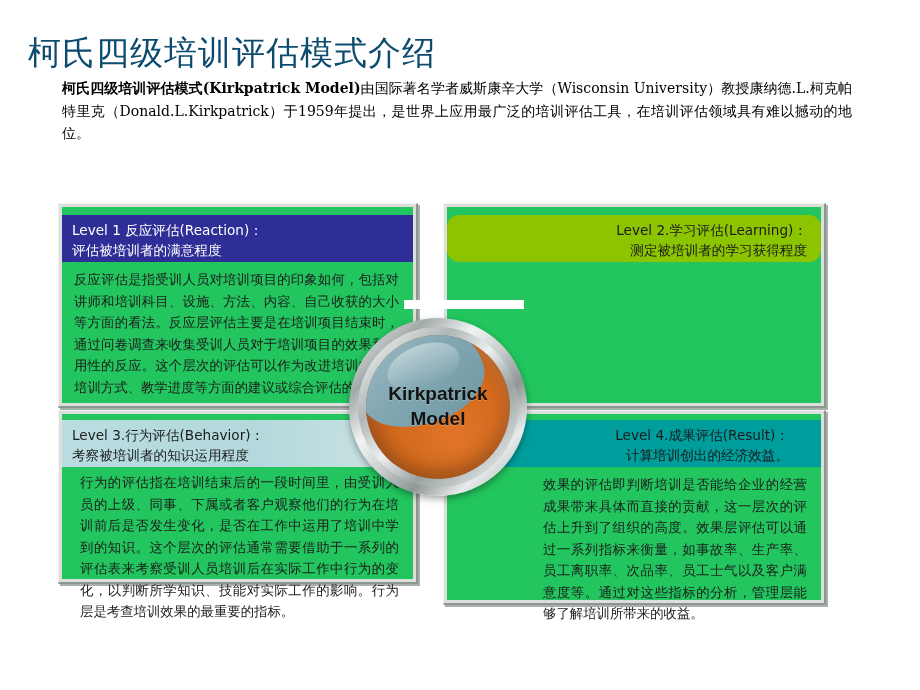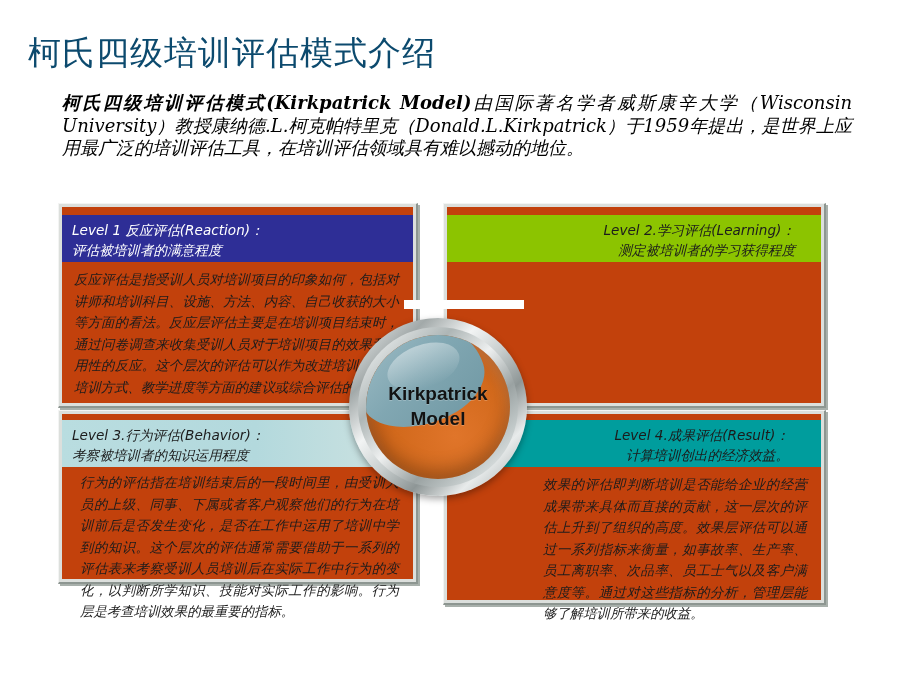--- a/index.html
+++ b/index.html
@@ -25,51 +25,49 @@
     line-height: 34px;
     color: #0c4a6e;
     letter-spacing: 1px;
     white-space: nowrap;
   }
 
   
   #intro-block {
     position: absolute;
     left: 62px;
-    top: 92px;
+    top: 77px;
     width: 790px;
     font-family: "DejaVu Serif", "Liberation Serif", serif;
-    font-size: 18px;
+    font-size: 14px;
     line-height: 22.5px;
     color: #000000;
     text-align: justify;
-    font-style: italic;
   }
   #intro-block .lead {
     font-family: "DejaVu Serif", "Liberation Serif", serif;
     font-weight: bold;
   }
 
   
   .panel {
     position: absolute;
     background: #dcdfdc;
     border-top: 1px solid #f3f4f3;
     border-left: 1px solid #f3f4f3;
     border-right: 2px solid #8d9691;
     border-bottom: 2px solid #8d9691;
     box-shadow: 2px 2px 0 0 #a8b0ab;
     box-sizing: border-box;
   }
   .panel-inner {
     position: absolute;
     inset: 3px;
-    background: #c2410c;
-    box-sizing: border-box;
-    font-style: italic;
+    background: #22c55e;
+    box-sizing: border-box;
   }
   .panel-header {
     position: absolute;
     left: 0;
     right: 0;
     box-sizing: border-box;
     padding: 5px 10px 6px 10px;
     font-family: "DejaVu Sans", "Liberation Sans", sans-serif;
     font-size: 13.6px;
     line-height: 20px;
@@ -99,21 +97,22 @@
     top: 58px; padding: 4px 14px 0 12px;
   }
 
   
   #panel-level2 { left: 443px; top: 203px; width: 383px; height: 205px; }
   #panel-level2 .panel-header {
     top: 8px; height: 47px;
     background: #8cc400;
     color: #1c1c1c;
     text-align: right;
-    padding-right: 26px;
+    padding-right: 14px;
+    border-radius: 12px;
   }
   #panel-level2 .panel-body {
     top: 58px; padding: 4px 14px 0 96px;
   }
 
   
   #panel-level3 { left: 58px;  top: 410px; width: 360px; height: 174px; }
   #panel-level3 .panel-header {
     top: 6px; height: 47px;
     background: linear-gradient(90deg, #b9dde0 0%, #b3d9dd 55%, #cfe3e1 100%);

